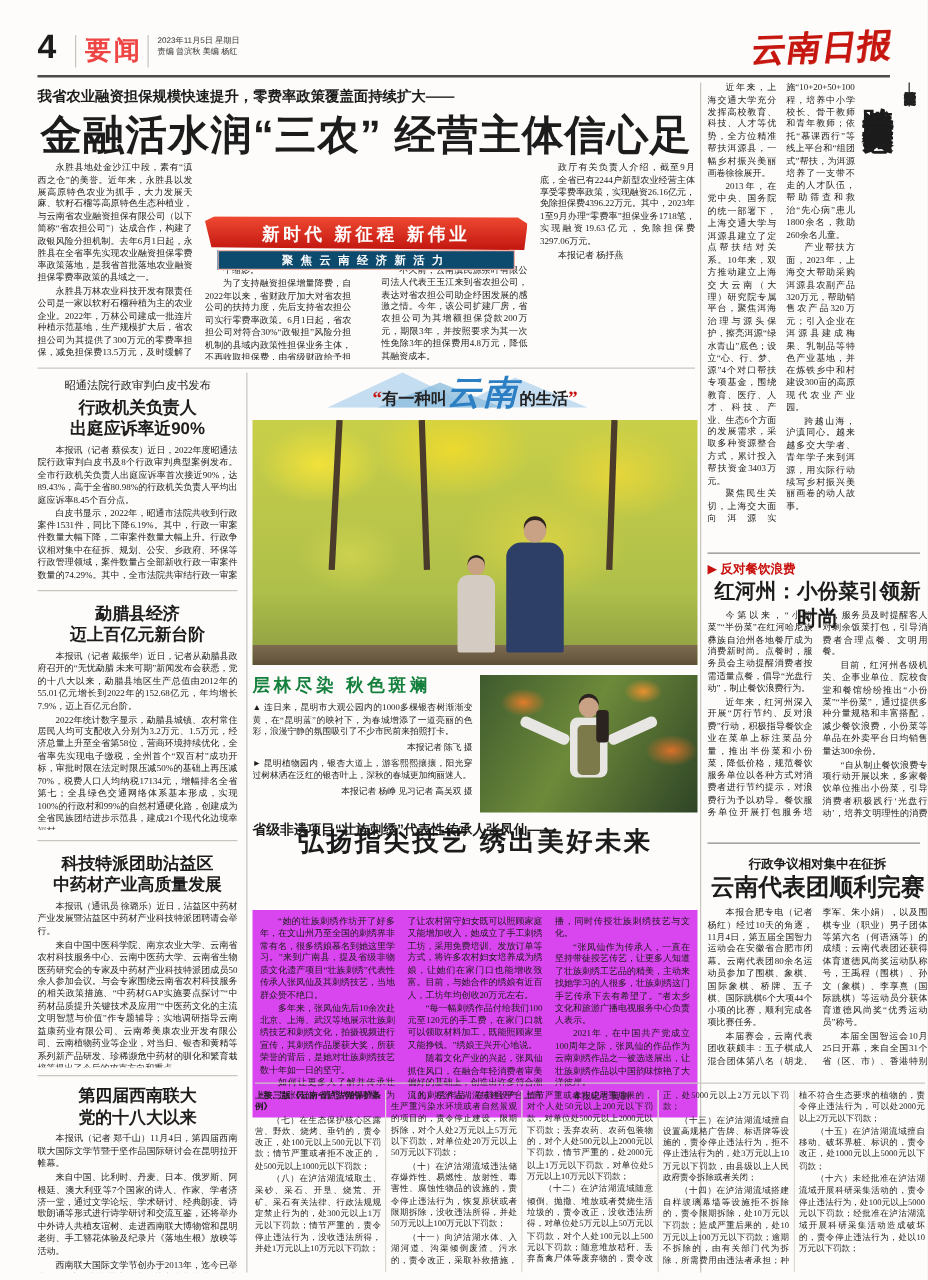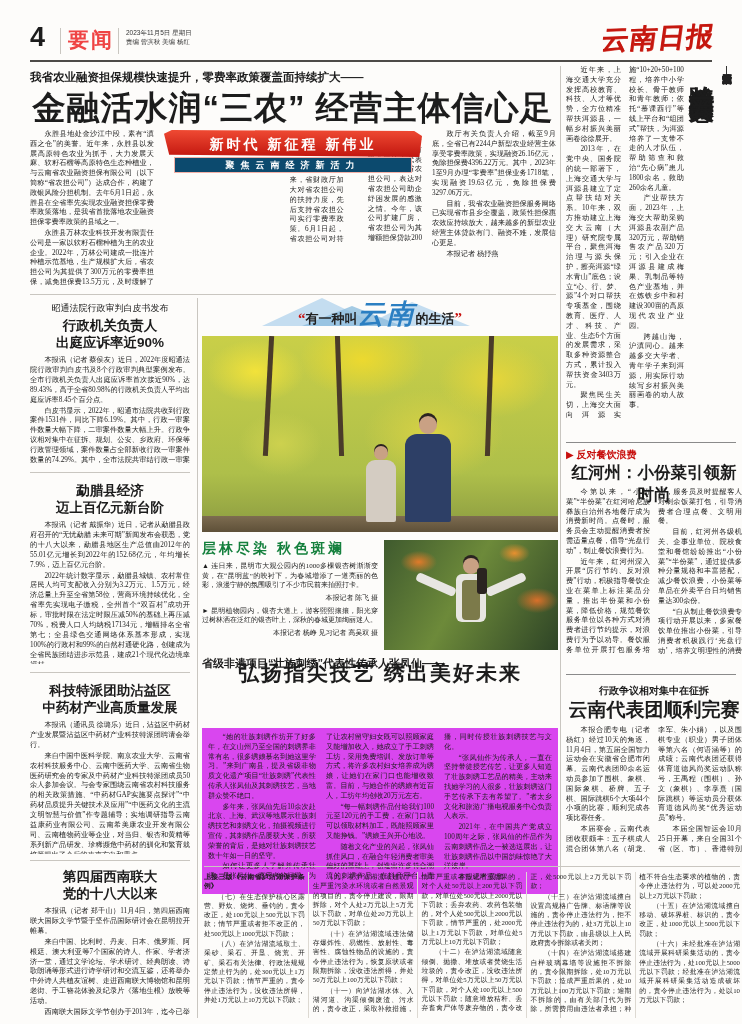--- a/index.html
+++ b/index.html
@@ -16,21 +16,21 @@
   .section-name{left:68px;top:26px;font-size:21px;font-weight:bold;color:#ef4444;letter-spacing:2px;}
   .date-block{left:126px;top:28px;font-size:6.5px;line-height:9px;color:#333;}
   .masthead{right:28px;top:20px;font-size:27px;font-weight:bold;color:#c5170f;
             transform:skewX(-10deg) rotate(-2deg);letter-spacing:1px;text-shadow:0.5px 0.5px 0 #d8554d;}
   .header-rule{left:30px;top:60px;width:682px;height:2px;background:#4d4b48;}
   
   .lead-kicker{left:30px;top:70px;width:526px;font-size:11.5px;font-weight:bold;}
   .lead-headline{left:30px;top:86px;width:526px;text-align:center;font-size:33px;font-weight:bold;letter-spacing:1px;}
   .lead-body{left:30px;top:130px;width:526px;height:158px;display:flex;gap:10px;overflow:hidden;}
   .lead-col{width:124px;font-size:7.2px;line-height:9.8px;overflow:hidden;}
-  .lead-mid{width:258px;display:flex;flex-direction:row;}
+  .lead-mid{width:258px;display:flex;flex-direction:column;margin-top:43px;}
   .lead-midcols{display:flex;gap:24px;margin-top:6px;height:106px;overflow:hidden;}
   .banner{position:relative;width:258px;height:46px;}
   .banner-top{position:absolute;left:0;top:0;width:258px;height:27px;background:linear-gradient(180deg,#ef4a33,#c2160f);
       clip-path:polygon(0 14%,3% 0,97% 4%,100% 22%,99% 100%,2% 92%);
       color:#fff;font-weight:bold;font-size:14px;letter-spacing:3px;text-align:center;line-height:29px;}
   .banner-bot{position:absolute;left:10px;top:27px;width:238px;height:16px;background:#0c4a6e;
       box-shadow:inset 0 0 0 1px #f3b0a6;color:#fff;font-weight:bold;font-size:9px;letter-spacing:6px;
       text-align:center;line-height:16px;}
   
   .feat-body{left:566px;top:66px;width:118px;height:372px;column-count:2;column-gap:8px;
@@ -131,21 +131,20 @@
             <p class="para">为了支持融资担保增量降费，自2022年以来，省财政厅加大对省农担公司的扶持力度，先后支持省农担公司实行零费率政策。6月1日起，省农担公司对符合30%“政银担”风险分担机制的县域内政策性担保业务主体，不再收取担保费，由省级财政给予担保费全额补贴。截至9月底，全省74个县（市、区）实现零费率政策落地。其中，昭通市、临沧市、楚雄彝族自治州、德宏傣族景颇族自治州、西双版纳傣族自治州、迪庆藏族自治州等6州（市）实现区域零费率政策全覆盖。</p>
           </div>
         <div class="lead-col">
             <p class="para">不久前，云南滇民源茶叶有限公司法人代表王玉江来到省农担公司，表达对省农担公司助企纾困发展的感激之情。今年，该公司扩建厂房，省农担公司为其增额担保贷款200万元，期限3年，并按照要求为其一次性免除3年的担保费用4.8万元，降低其融资成本。</p>
             <p class="para">“零费率政策的实施，有效发挥了财政‘指挥棒’作用，对深化‘政银担’联动机制，进一步发挥农业信贷担保政策性金融纾困作用，助力新型农业经营主体纾困解难，促进农业产业发展和农民增收起到了积极作用。”省财</p>
           </div>
       </div>
     </div>
     <div class="lead-col">
         <p class="para">政厅有关负责人介绍，截至9月底，全省已有2244户新型农业经营主体享受零费率政策，实现融资26.16亿元，免除担保费4396.22万元。其中，2023年1至9月办理“零费率”担保业务1718笔，实现融资19.63亿元，免除担保费3297.06万元。</p>
-        <p class="para">目前，我省农业融资担保服务网络已实现省市县乡全覆盖，政策性担保惠农效应持续放大，越来越多的新型农业经营主体贷款有门、融资不难，发展信心更足。</p>
         <p class="para">本报记者 杨抒燕</p>
       </div>
   </div>
 
   <div class="abs feat-body">
       <p class="para">近年来，上海交通大学充分发挥高校教育、科技、人才等优势，全方位精准帮扶洱源县，一幅乡村振兴美丽画卷徐徐展开。</p>
       <p class="para">2013年，在党中央、国务院的统一部署下，上海交通大学与洱源县建立了定点帮扶结对关系。10年来，双方推动建立上海交大云南（大理）研究院专属平台，聚焦洱海治理与源头保护，擦亮洱源“绿水青山”底色；设立“心、行、梦、源”4个对口帮扶专项基金，围绕教育、医疗、人才、科技、产业、生态6个方面的发展需求，采取多种资源整合方式，累计投入帮扶资金3403万元。</p>
       <p class="para">聚焦民生关切，上海交大面向洱源实施“10+20+50+100”工程，培养中小学校长、骨干教师和青年教师；依托“慕课西行”等线上平台和“组团式”帮扶，为洱源培养了一支带不走的人才队伍，帮助筛查和救治“先心病”患儿1800余名，救助260余名儿童。</p>
       <p class="para">产业帮扶方面，2023年，上海交大帮助采购洱源县农副产品320万元，帮助销售农产品320万元；引入企业在洱源县建成梅果、乳制品等特色产业基地，并在炼铁乡中和村建设300亩的高原现代农业产业园。</p>
       <p class="para">跨越山海，沪滇同心。越来越多交大学者、青年学子来到洱源，用实际行动续写乡村振兴美丽画卷的动人故事。</p>

